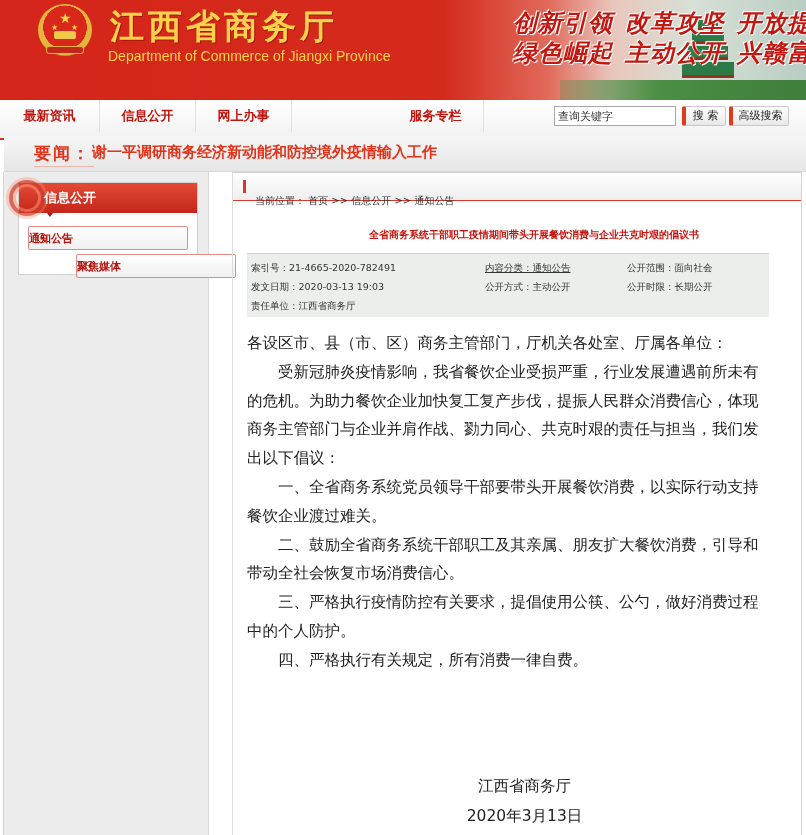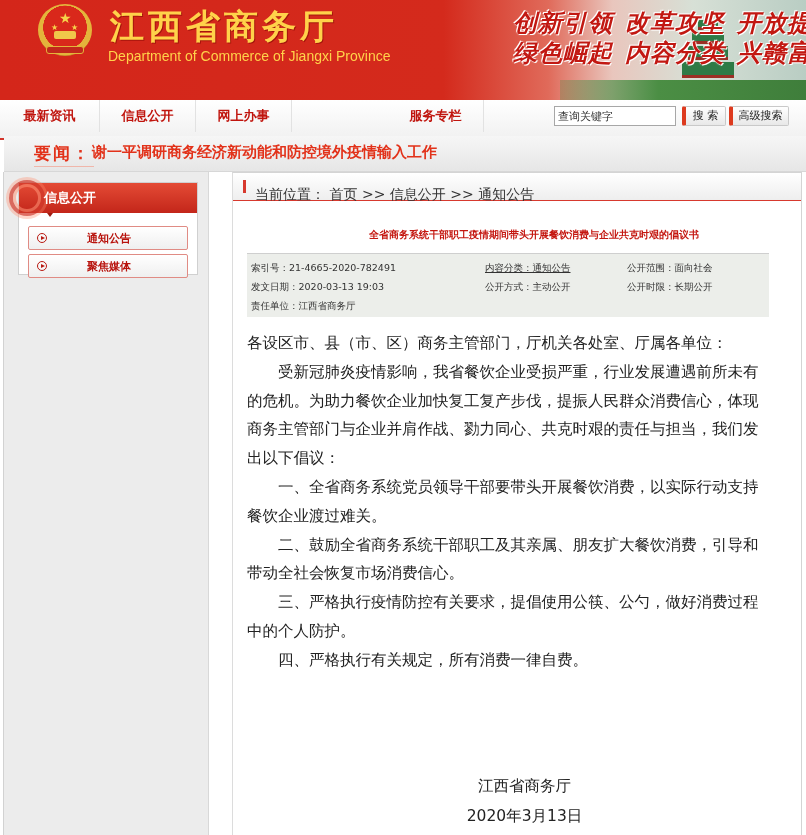--- a/index.html
+++ b/index.html
@@ -38,27 +38,27 @@
   
   .sidebar { position: absolute; left: 3px; top: 172px; width: 206px; height: 663px; background: #ececec; border-left: 1px solid #d2d2d2; border-right: 1px solid #d8d8d8; }
   .side-box { position: absolute; left: 14px; top: 10px; width: 180px; height: 93px; background: #fff; border: 1px solid #d0d0d0; }
   .side-head { position: absolute; left: 0; top: 0; width: 178px; height: 30px; background: linear-gradient(#e44b35, #c3261a); }
   .side-head .rings { position: absolute; left: -6px; top: 1px; width: 28px; height: 28px; border-radius: 50%; border: 3px solid rgba(255,150,120,0.55); box-shadow: 0 0 0 4px rgba(200,40,30,0.6), 0 0 0 7px rgba(255,140,110,0.35); }
   .side-head .title { position: absolute; left: 25px; top: 6px; color: #fff; font-size: 13px; font-weight: bold; }
   .side-head .notch { position: absolute; left: 28px; top: 30px; width: 0; height: 0; border-left: 3px solid transparent; border-right: 3px solid transparent; border-top: 4px solid #9d1c12; }
   .side-item { position: absolute; left: 9px; width: 160px; height: 24px; border: 1px solid #e08b84; border-radius: 2px; background: linear-gradient(#ffffff, #efefef); cursor: pointer; }
   .side-item .ico { position: absolute; left: 8px; top: 6px; width: 10px; height: 10px; border: 1px solid #b91a12; border-radius: 50%; }
   .side-item .ico:after { content: ""; position: absolute; left: 3px; top: 2px; border-left: 4px solid #b91a12; border-top: 2px solid transparent; border-bottom: 2px solid transparent; }
-  .side-item .lbl { position: absolute; left: 0; width: 160px; top: 4px; text-align: center; font-size: 11px; font-weight: bold; color: #b8130d; }
+  .side-item .lbl { position: absolute; left: 0; width: 160px; top: 4px; font-size: 11px; font-weight: bold; color: #b8130d; }
 
   
   .main { position: absolute; left: 232px; top: 172px; width: 570px; height: 663px; border-left: 1px solid #dcdcdc; border-right: 1px solid #d4d4d4; border-top: 1px solid #d4d4d4; }
   .crumb { position: absolute; left: 0; top: 0; width: 568px; height: 28px; background: linear-gradient(#ffffff, #eeeeee); border-bottom: 1px solid #d7392e; }
   .crumb .bar { position: absolute; left: 10px; top: 7px; width: 3px; height: 13px; background: #d7392e; }
-  .crumb .txt { position: absolute; left: 22px; top: 13px; font-size: 14px; color: #333; }
+  .crumb .txt { position: absolute; left: 22px; top: 21px; font-size: 10px; color: #333; }
   .art-title { position: absolute; left: 0; top: 55px; width: 568px; text-align: center; font-size: 10px; font-weight: bold; color: #c4160f; padding-left: 34px; }
   .meta { position: absolute; left: 14px; top: 80px; width: 522px; height: 64px; background: #eceeea; border-top: 1px solid #cfcfcf; font-size: 9.5px; color: #333; }
   .meta div { position: absolute; white-space: nowrap; }
   .body-text { position: absolute; left: 14px; top: 156px; width: 525px; font-size: 15.5px; line-height: 28.8px; color: #222; }
   .body-text p { margin: 0; }
   .body-text .indent { text-indent: 2em; }
   .sign { position: absolute; left: 14px; width: 525px; text-align: center; font-size: 15.5px; color: #222; padding-left: 30px; }
 </style>
 </head>
 <body>
@@ -85,21 +85,21 @@
       <div class="tier" style="left:2px;top:42px;width:52px;height:16px;"></div>
       <div class="tier" style="left:-20px;top:60px;width:100px;height:20px;background:#c9d3cd;border:none;"></div>
     </div>
     <div class="trees"></div>
 
     <div class="slogans">
       <div class="slogan-row">
         <span>创新引领</span><span>改革攻坚</span><span>开放提升</span>
       </div>
       <div class="slogan-row">
-        <span>绿色崛起</span><span>内容分类</span><span>兴赣富民</span>
+        <span>绿色崛起</span><span>主动公开</span><span>兴赣富民</span>
       </div>
     </div>
   </div>
 
   <div class="nav">
     <div class="nav-item" style="left:0;width:100px;">最新资讯</div>
     <div class="nav-item" style="left:100px;width:96px;">信息公开</div>
     <div class="nav-item" style="left:196px;width:96px;">网上办事</div>
     <div class="nav-item" style="left:388px;width:96px;">服务专栏</div>
   </div>
@@ -117,21 +117,21 @@
     <div class="side-box">
       <div class="side-head">
         <span class="rings"></span>
         <span class="title">信息公开</span>
         <span class="notch"></span>
       </div>
       <div class="side-item" style="top:43px;">
         <span class="ico"></span>
         <span class="lbl">通知公告</span>
       </div>
-      <div class="side-item" style="top:71px;">
+      <div class="side-item" style="top:71px;margin-left:48px;">
         <span class="ico"></span>
         <span class="lbl">聚焦媒体</span>
       </div>
     </div>
   </div>
 
   <div class="main">
     <div class="crumb">
       <span class="bar"></span>
       <span class="txt">当前位置：  首页 &gt;&gt; 信息公开 &gt;&gt; 通知公告</span>

